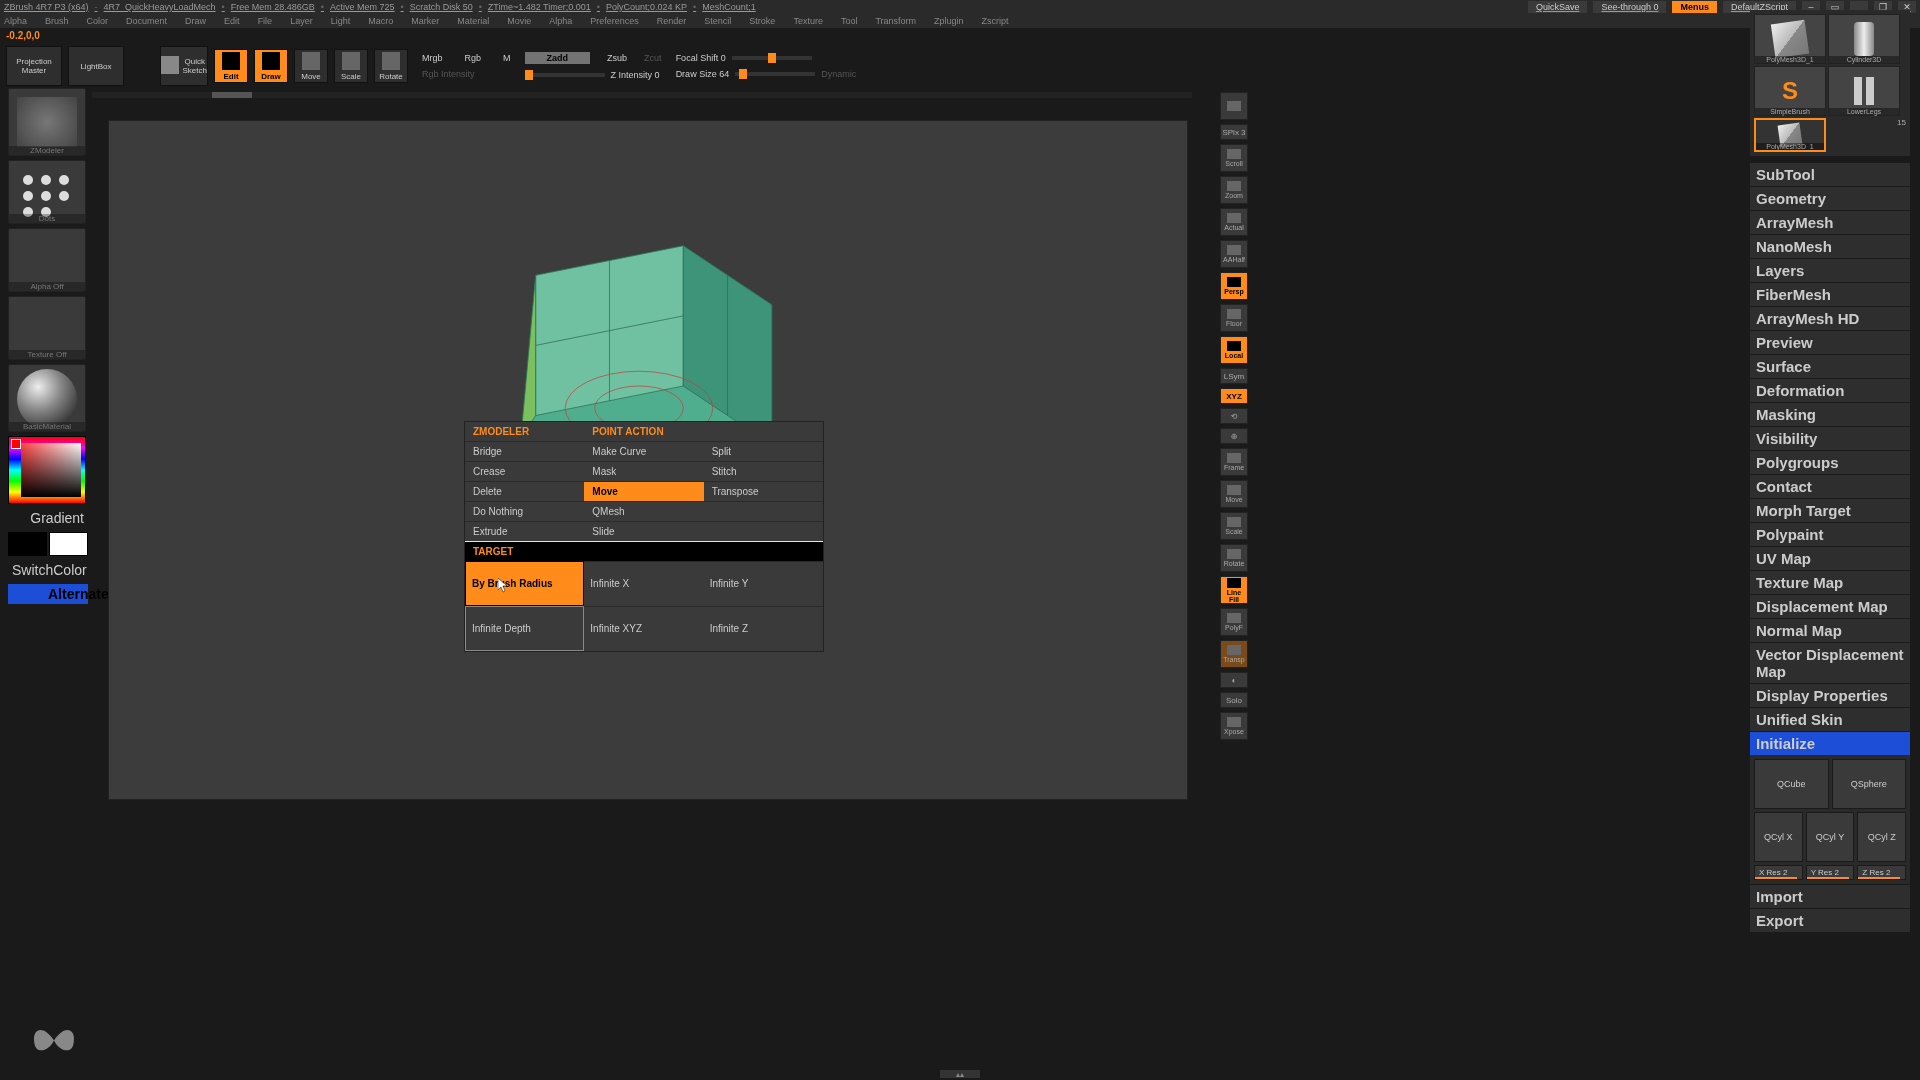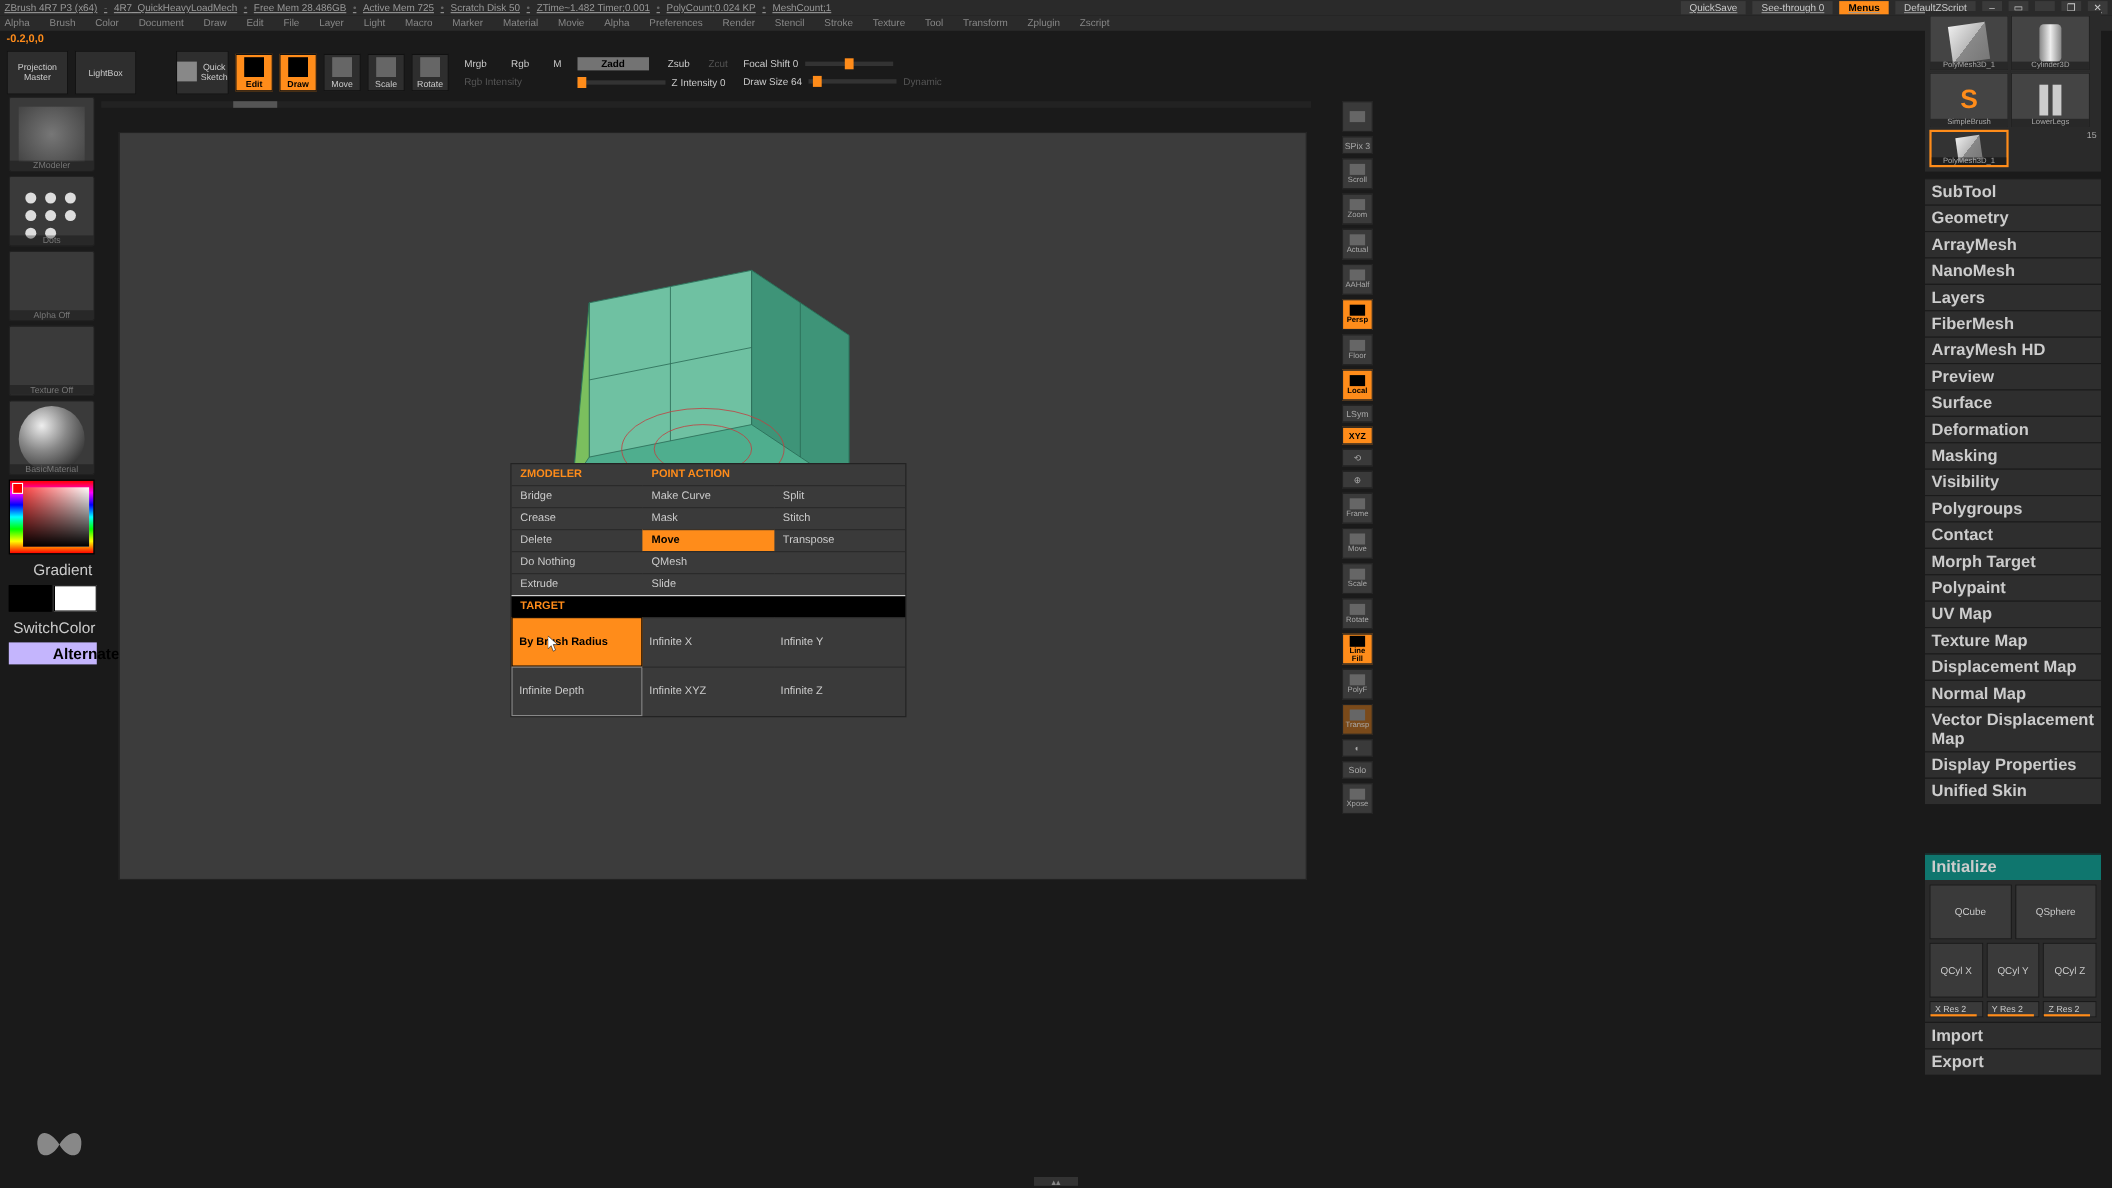--- a/index.html
+++ b/index.html
@@ -41,21 +41,21 @@
 .tool-thumb-sm { height: 64px; }
 .tool-thumb-label { position: absolute; bottom: 0; left: 0; right: 0; font-size: 8px; color: #777; text-align: center; background: rgba(0,0,0,0.3); }
 .brush-dots { display: grid; grid-template-columns: repeat(3, 1fr); gap: 6px; padding: 14px; }
 .brush-dots span { width: 10px; height: 10px; background: #ddd; border-radius: 50%; }
 .material-ball { width: 60px; height: 60px; border-radius: 50%; background: radial-gradient(circle at 35% 30%, #eee, #888 40%, #333 80%, #111); margin: 4px auto; }
 .color-picker { width: 78px; height: 68px; background: linear-gradient(to bottom, red, #f0f, #00f, #0ff, #0f0, #ff0, red); position: relative; border: 1px solid #000; }
 .color-picker-inner { position: absolute; left: 12px; top: 6px; right: 4px; bottom: 6px; background: linear-gradient(to right, #f44, #fff), linear-gradient(to bottom, transparent, #000); background-blend-mode: multiply; }
 .color-slot { display: flex; gap: 2px; }
 .color-slot div { flex: 1; height: 24px; border: 1px solid #000; }
 .left-label { font-size: 14px; color: #ccc; text-align: right; padding: 2px 4px; }
-.left-label.orange { background: #c4b5fd; color: #000; font-weight: bold; padding-left: 40px; }
+.left-label.orange { background: #1d4ed8; color: #000; font-weight: bold; padding-left: 40px; }
 
 
 .canvas { position: absolute; left: 108px; top: 120px; width: 1080px; height: 680px; background: #3c3c3c; border: 1px solid #222; overflow: hidden; }
 .scrollbar-top { position: absolute; left: 92px; top: 92px; width: 1100px; height: 6px; background: #222; }
 .scrollbar-top-thumb { position: absolute; left: 120px; width: 40px; height: 6px; background: #555; }
 .mesh-cube { position: absolute; left: 330px; top: 110px; width: 400px; height: 310px; }
 .popup { position: absolute; left: 355px; top: 300px; width: 360px; background: #3a3a3a; border: 1px solid #222; font-size: 10px; }
 .popup-header { display: flex; font-weight: bold; color: #ff8c1a; }
 .popup-header div { padding: 4px 8px; flex: 1; }
 .popup-grid { display: grid; grid-template-columns: 1fr 1fr 1fr; }
@@ -79,21 +79,21 @@
 .tooltray { position: absolute; right: 10px; top: 10px; width: 160px; }
 .tray-top { display: flex; flex-wrap: wrap; gap: 2px; background: #2a2a2a; padding: 4px; }
 .tray-item { width: 72px; height: 50px; background: #444; border: 1px solid #222; position: relative; display: flex; align-items: center; justify-content: center; }
 .tray-item-label { position: absolute; bottom: 0; left: 0; right: 0; font-size: 7px; color: #aaa; text-align: center; background: rgba(0,0,0,0.4); }
 .tray-item.sel { border: 2px solid #ff8c1a; }
 .tool-cube { width: 34px; height: 34px; background: linear-gradient(135deg, #eee 0%, #bbb 50%, #888 50%, #777 100%); transform: rotate(-8deg); }
 .tool-star { color: #ff8c1a; font-size: 24px; font-weight: bold; }
 
 .tray-accordion { margin-top: 6px; display: flex; flex-direction: column; }
 .acc-item { padding: 3px 6px; font-size: 15px; font-weight: bold; color: #ccc; background: #2e2e2e; border-top: 1px solid #1a1a1a; }
-.acc-item.open { background: #0f766e; margin-top: 45px; }
+.acc-item.open { background: #1d4ed8; }
 .init-panel { background: #2a2a2a; padding: 4px; display: flex; flex-direction: column; gap: 3px; }
 .init-row { display: flex; gap: 3px; }
 .init-btn { flex: 1; background: #3a3a3a; padding: 19px 4px; font-size: 9px; color: #ccc; text-align: center; border: 1px solid #1a1a1a; }
 .init-slider { flex: 1; background: #3a3a3a; padding: 2px 4px; font-size: 8px; color: #ccc; border: 1px solid #1a1a1a; position: relative; }
 .init-slider .bar { position: absolute; bottom: 0; left: 0; height: 2px; background: #ff8c1a; }
 
 
 .logo { position: absolute; left: 26px; bottom: 14px; width: 56px; height: 48px; }
 .logo svg { fill: #888; }
 

